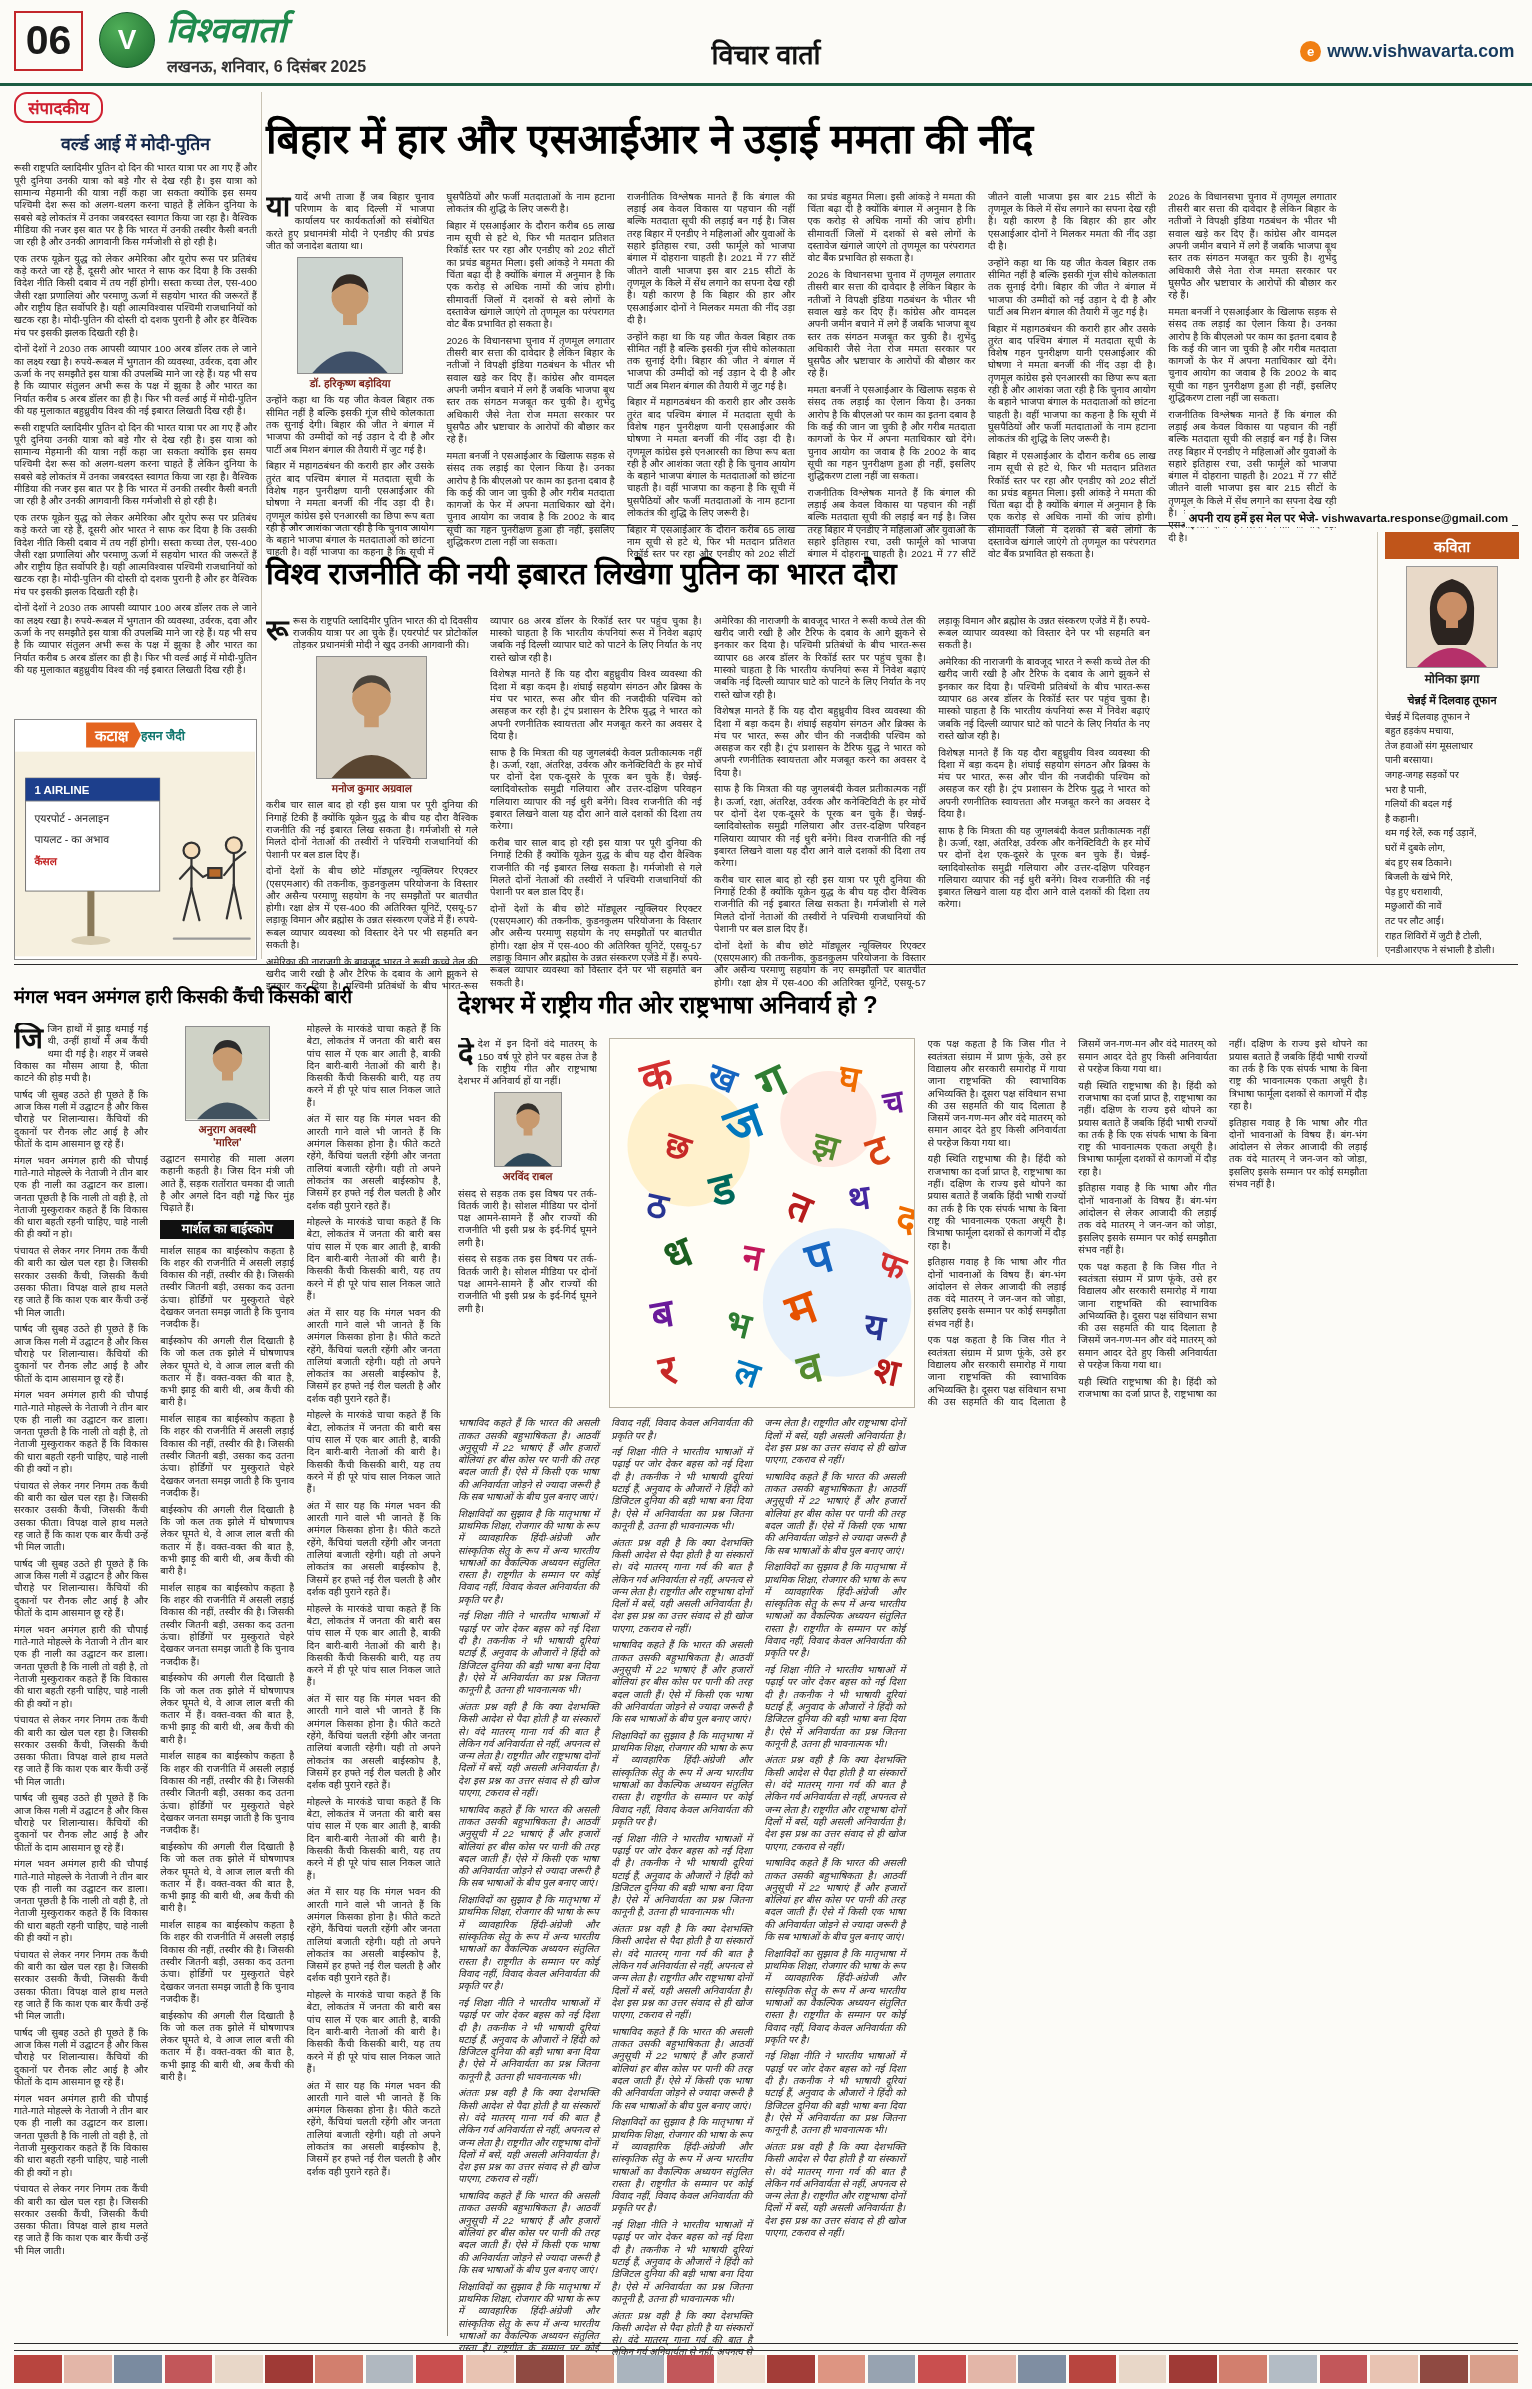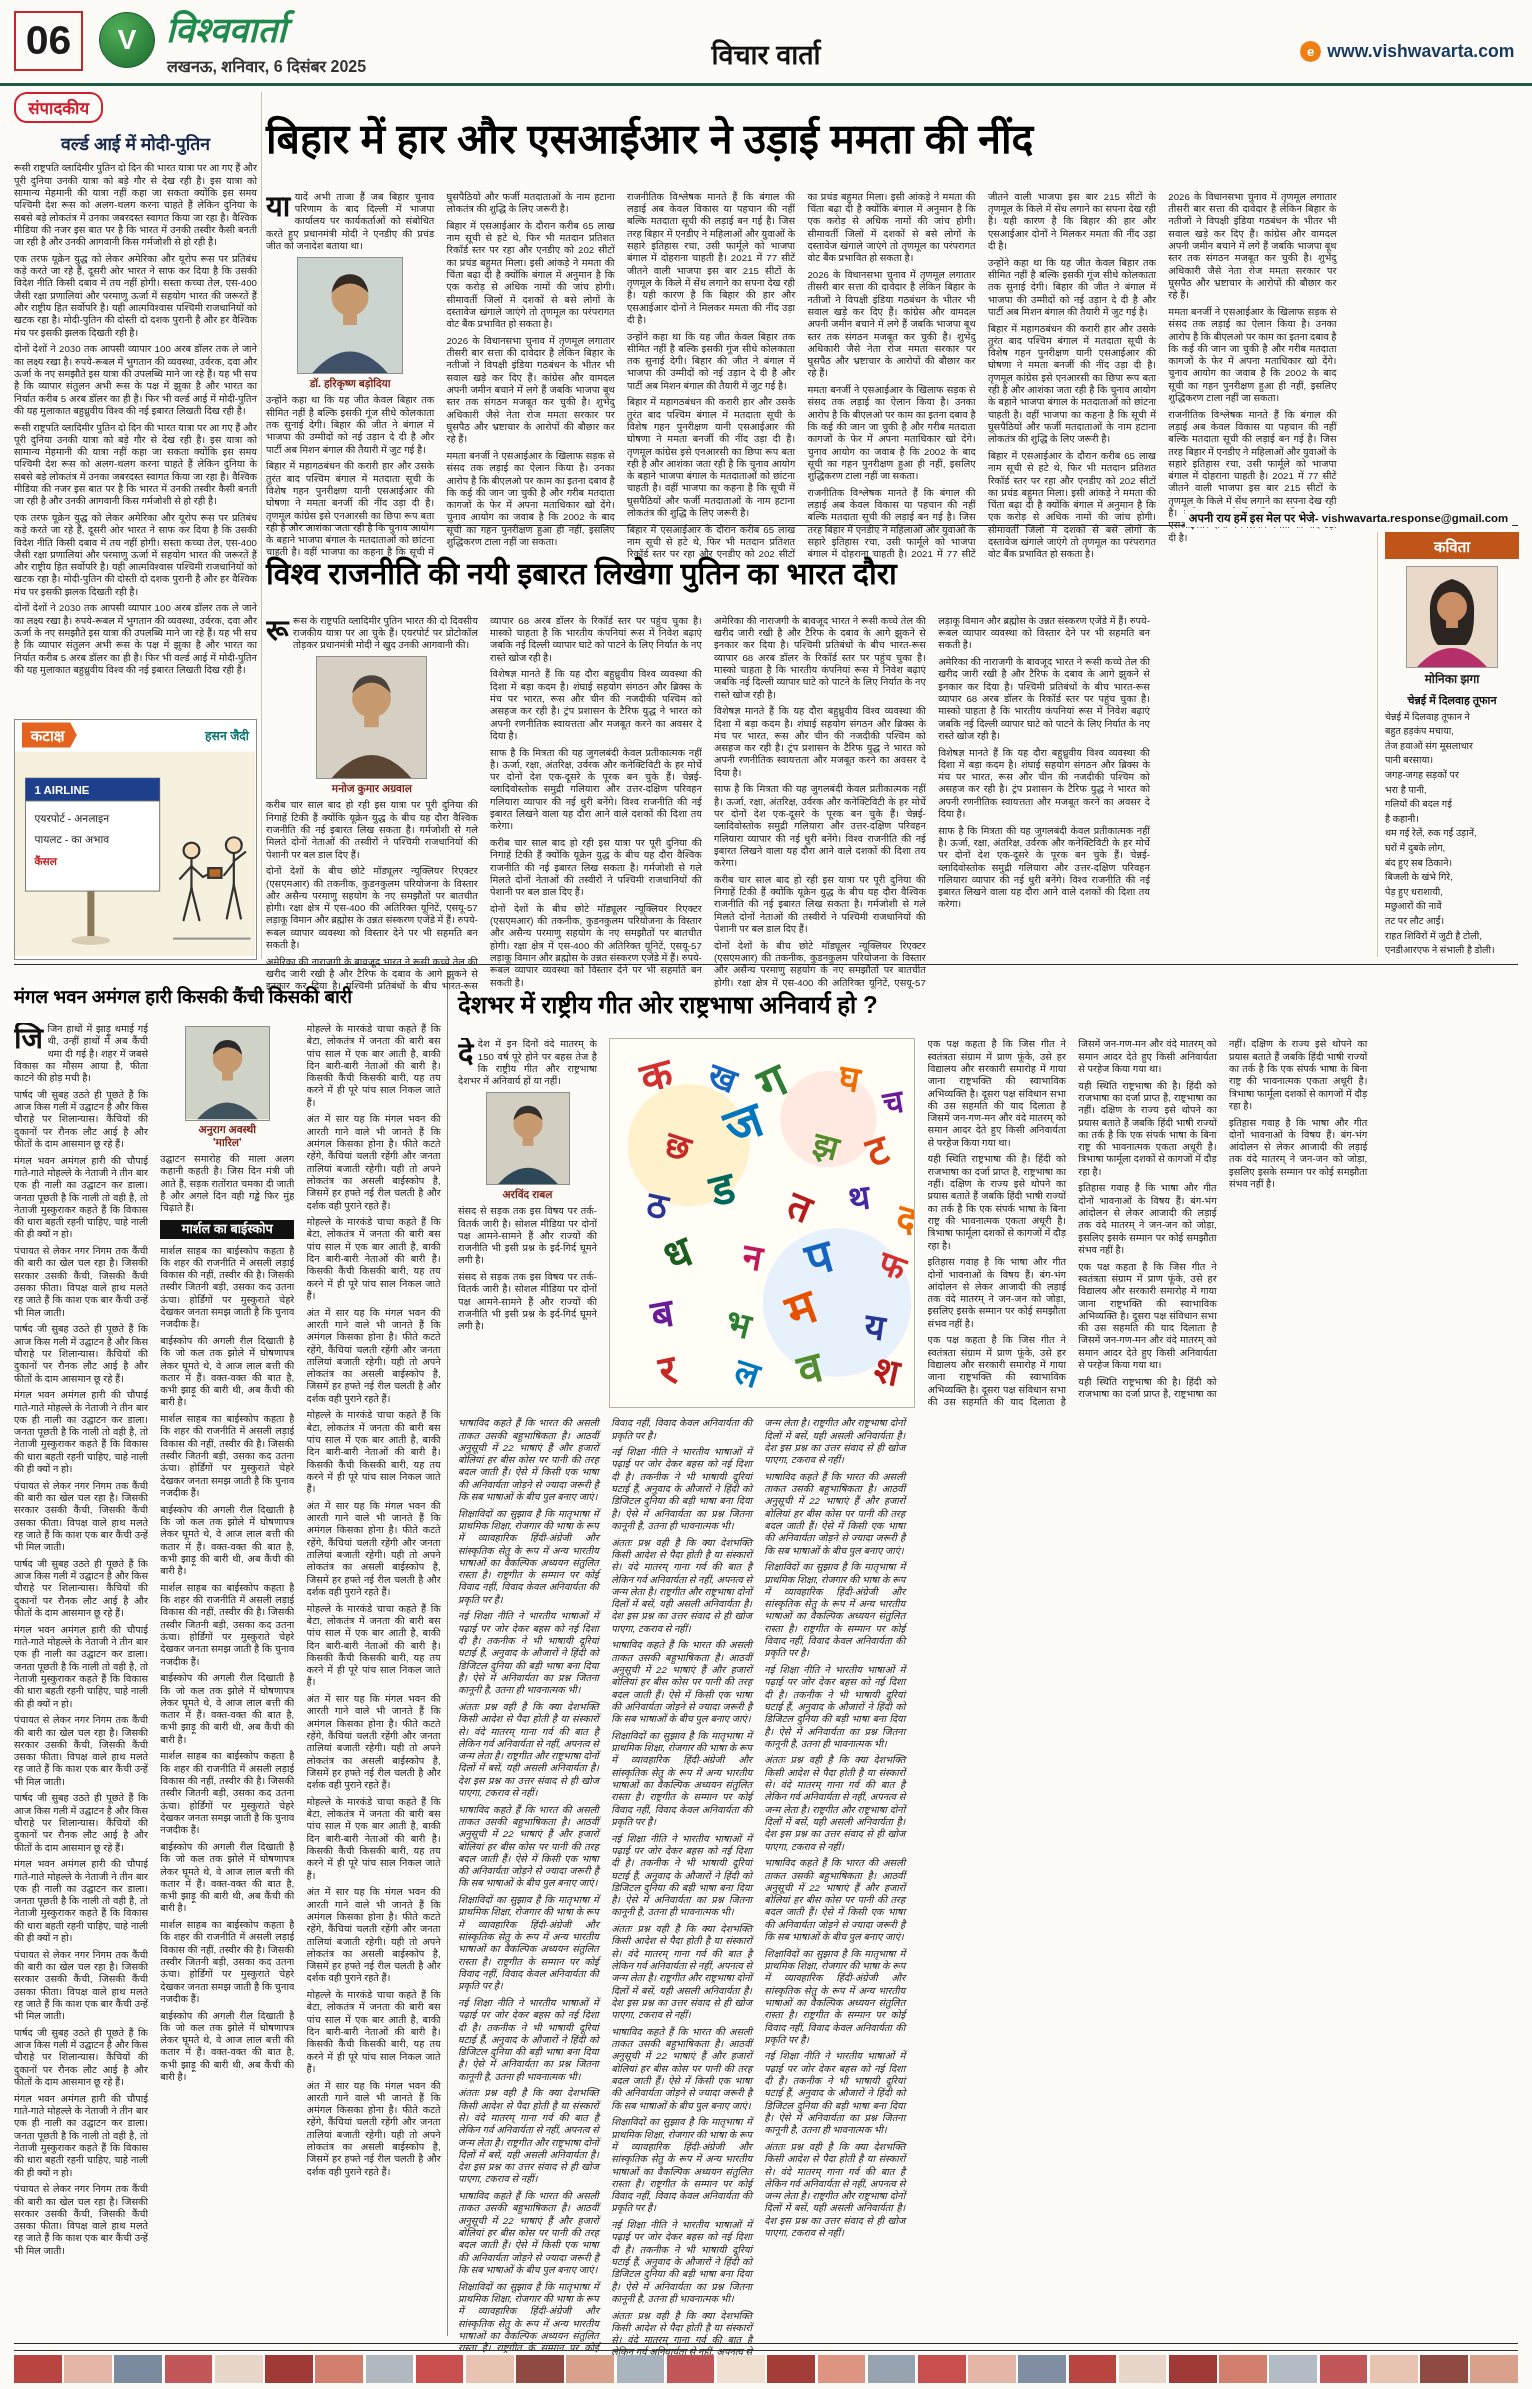--- a/index.html
+++ b/index.html
@@ -26,21 +26,21 @@
 
   
   .editorial{left:14px;top:92px;width:243px;height:622px;overflow:hidden;}
   .edlabel{display:inline-block;border:2.2px solid #cf2030;color:#cf2030;font-weight:800;font-size:16.7px;padding:1.8px 12.3px;border-radius:13px;}
   .edtitle{text-align:center;font-size:17.6px;font-weight:800;color:#15284b;margin:8.8px 0 7px;}
   .bodytext{font-size:9.7px;line-height:12.3px;text-align:justify;color:#222;}
   .bodytext p{margin:0 0 4.4px;}
 
   
   .cartoon{left:14px;top:719px;width:243px;height:241px;border:1.3px solid #8a8a8a;background:#fff;}
-  .cartoon-head{display:flex;align-items:center;justify-content:space-between;height:30px;padding:0 7px;}
+  .cartoon-head{display:flex;align-items:center;justify-content:center;height:30px;padding:0 7px;}
   .kataksha{background:#e4641f;color:#fff;font-weight:800;font-size:15px;padding:2.6px 12.3px 2.6px 8.8px;
             clip-path:polygon(0 0,88% 0,100% 50%,88% 100%,0 100%);}
   .cartoon-author{font-size:12.3px;font-weight:800;color:#0f766e;}
 
   
   .lead{left:266px;top:90px;width:1251px;}
   .hl1{font-size:41px;font-weight:800;line-height:1.12;color:#000;}
   .cols{column-gap:12.3px;column-fill:auto;overflow:hidden;}
   .c7{column-count:7;}
   .c5{column-count:5;}
@@ -73,21 +73,21 @@
   .satire-cols{display:flex;gap:12.3px;margin-top:7px;}
   .scol{width:134px;height:1328px;overflow:hidden;}
   .scol .photo{width:85px;}
   .subbar{background:#111;color:#fff;font-weight:800;font-size:12.8px;text-align:center;padding:3.5px 1.8px;margin:5.3px 0;}
 
   
   .anthem{left:458px;top:971px;width:1060px;}
   .hl4{font-size:24px;font-weight:800;color:#000;width:608px;line-height:1.15;}
   .anthem-rowb{display:flex;gap:12.3px;margin-top:7px;height:370px;}
   .acolA{width:139px;height:370px;overflow:hidden;}
-  .acolA .photo{width:84px;}
+  .acolA .photo{width:68px;}
   .collage{width:306px;height:370px;border:0.9px solid #b9b2a2;background:#fffdf6;flex:none;}
   .collage svg{width:100%;height:100%;display:block;}
   .acolsB{flex:1;height:370px;}
   .anthem-rowc{height:948px;margin-top:8.8px;font-style:italic;}
 
   
   .strip{left:14px;top:2350px;width:1504px;height:33px;display:flex;gap:2.6px;border-top:1.8px solid #333;padding-top:3.5px;}
   .strip div{flex:1;}
 </style>
 </head>

